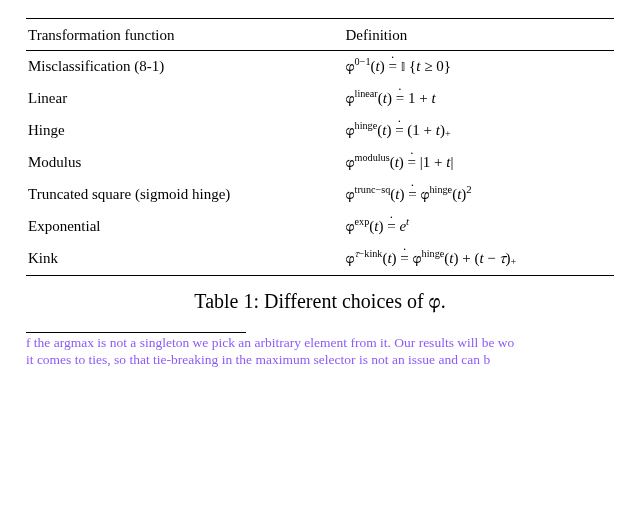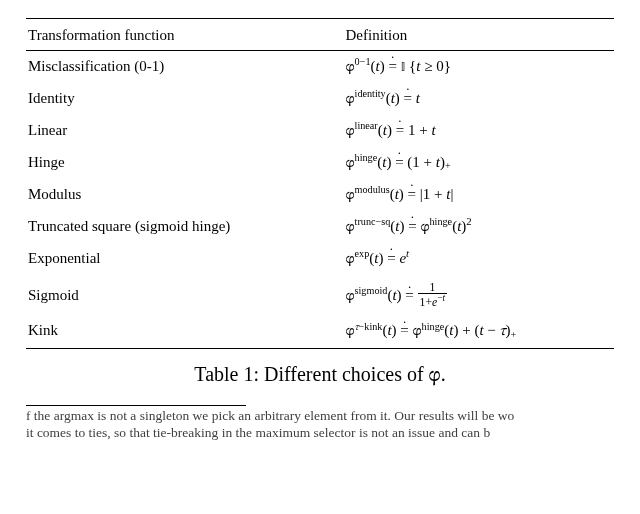--- a/index.html
+++ b/index.html
@@ -51,21 +51,21 @@
   }
   .footnote-rule {
     border: none;
     border-top: 0.9px solid #000;
     width: 220px;
     margin: 0 0 2px 0;
   }
   .footnote {
     font-size: 13.5px;
     line-height: 1.25;
-    color: #404040;
+    color: #8b5cf6;
     white-space: nowrap;
   }
 
   .def { white-space: nowrap; }
   .sup, .sub {
     font-size: 0.68em;
     line-height: 0;
     position: relative;
     display: inline-block;
   }
@@ -112,36 +112,28 @@
 <div class="page">
 
 <table>
   <tbody>
         <tr class="hr-top head-row">
     <td class="col-name">Transformation function</td>
     <td class="col-def">Definition</td>
   </tr>
 
   <tr>
-    <td>Misclassification (0-1)</td>
+    <td>Misclassification (8-1)</td>
     <td class="def">
       <span class="phi">φ</span><span class="sup">0−1</span>(<span class="i">t</span>)
       <span class="eqdot">=</span>
       <span class="bb">𝕀</span> {<span class="i">t</span> ≥ 0}
     </td>
   </tr>
 
-  <tr>
-    <td>Identity</td>
-    <td class="def">
-      <span class="phi">φ</span><span class="sup">identity</span>(<span class="i">t</span>)
-      <span class="eqdot">=</span>
-      <span class="i">t</span>
-    </td>
-  </tr>
 
   <tr>
     <td>Linear</td>
     <td class="def">
       <span class="phi">φ</span><span class="sup">linear</span>(<span class="i">t</span>)
       <span class="eqdot">=</span>
       1 + <span class="i">t</span>
     </td>
   </tr>
 
@@ -176,28 +168,20 @@
   <tr>
     <td>Exponential</td>
     <td class="def">
       <span class="phi">φ</span><span class="sup">exp</span>(<span class="i">t</span>)
       <span class="eqdot">=</span>
       <span class="i">e</span><span class="supl i">t</span>
     </td>
   </tr>
 
 
-  <tr>
-    <td>Sigmoid</td>
-    <td class="def">
-      <span class="phi">φ</span><span class="sup">sigmoid</span>(<span class="i">t</span>)
-      <span class="eqdot">=</span>
-      <span class="frac"><span class="fn">1</span><span class="fd">1+<span class="i">e</span><sup style="font-size:0.8em">−<span class="i">t</span></sup></span></span>
-    </td>
-  </tr>
 
   <tr class="hr-bot">
     <td>Kink</td>
     <td class="def">
       <span class="phi">φ</span><span class="sup"><span class="tau">τ</span>−kink</span>(<span class="i">t</span>)
       <span class="eqdot">=</span>
       <span class="phi">φ</span><span class="sup">hinge</span>(<span class="i">t</span>) + (<span class="i">t</span> − <span class="tau">τ</span>)<span class="sub">+</span>
     </td>
   </tr>
 </tbody>

